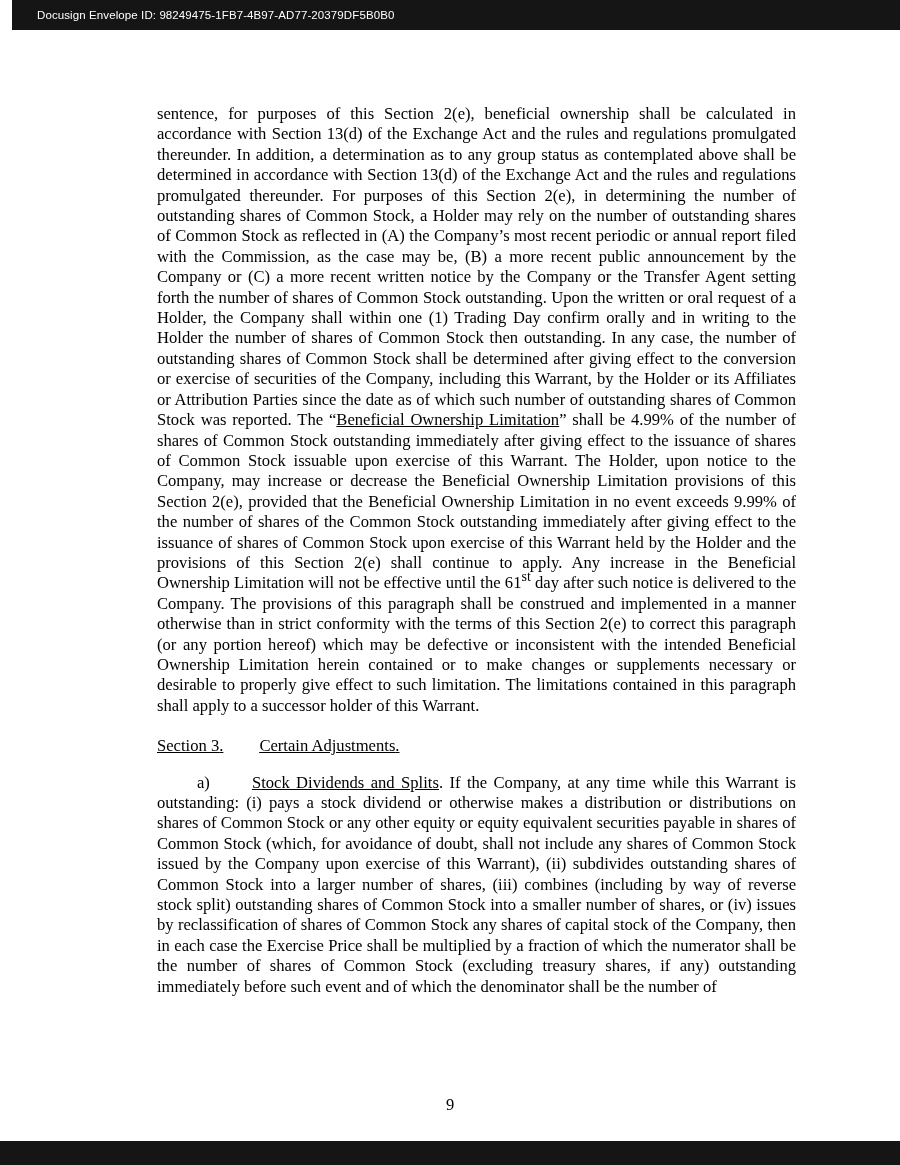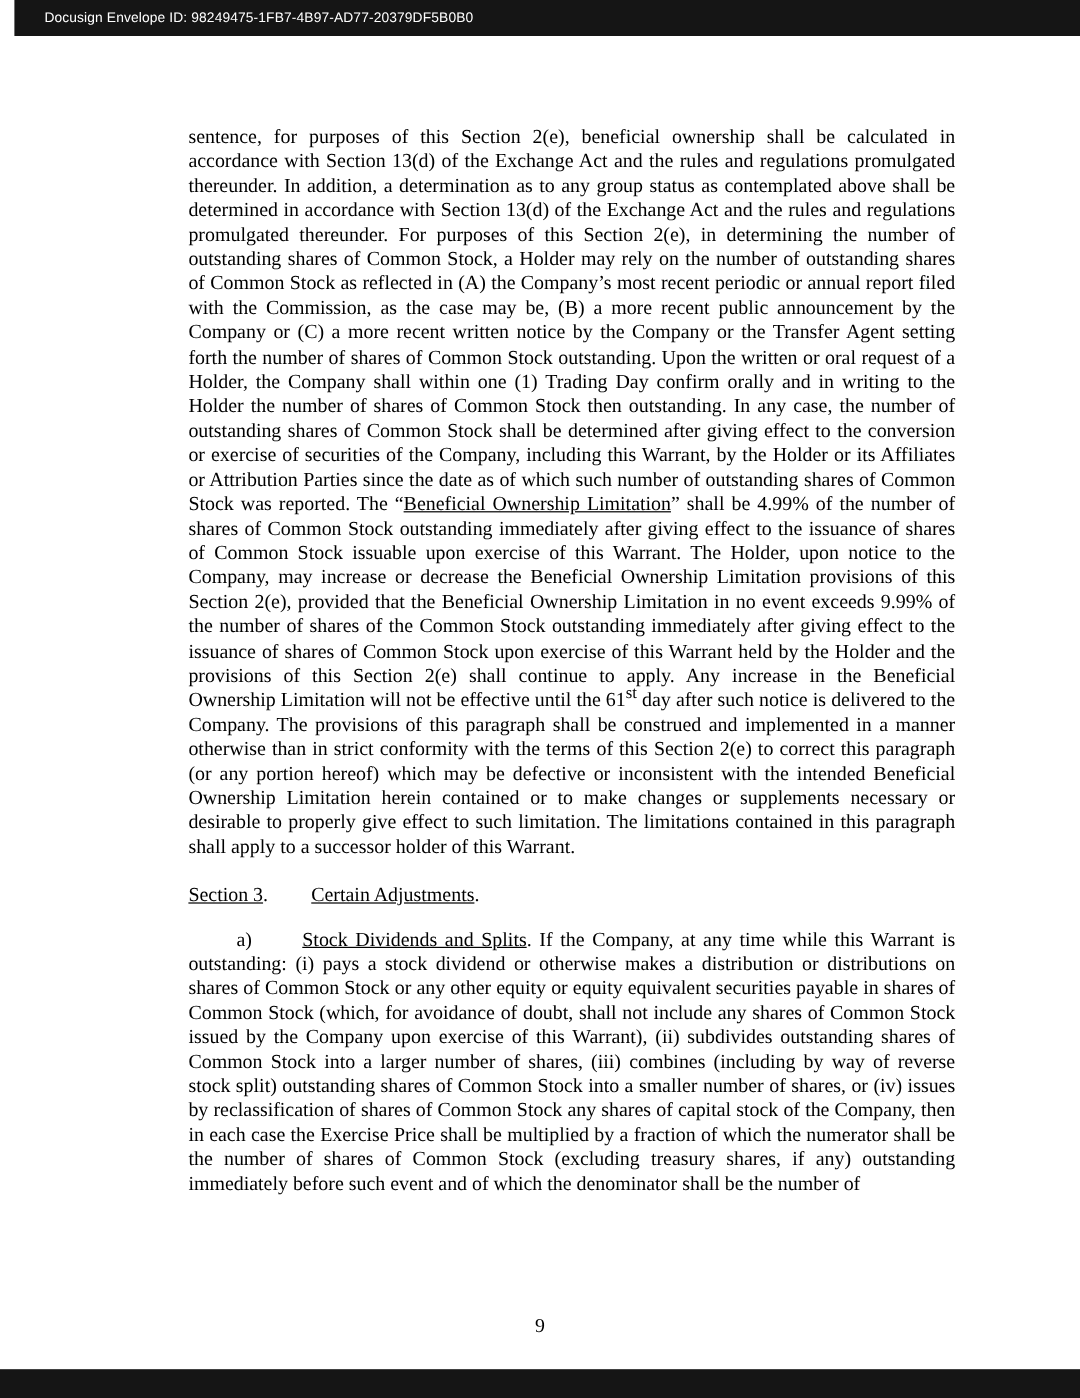--- a/index.html
+++ b/index.html
@@ -45,20 +45,21 @@
   .para { margin: 0; }
   .u { text-decoration: underline; }
   sup.sup {
     font-size: 14px;
     vertical-align: super;
     line-height: 0;
   }
   .heading-line {
     margin-top: 20px;
     text-align: left;
+    text-decoration: underline;
   }
   .spacer-heading { display: inline-block; width: 36px; }
   .para-a {
     margin-top: 16px;
     text-indent: 40px;
   }
   .spacer-sub { display: inline-block; width: 42px; }
   .page-number {
     position: absolute;
     top: 1095px;

